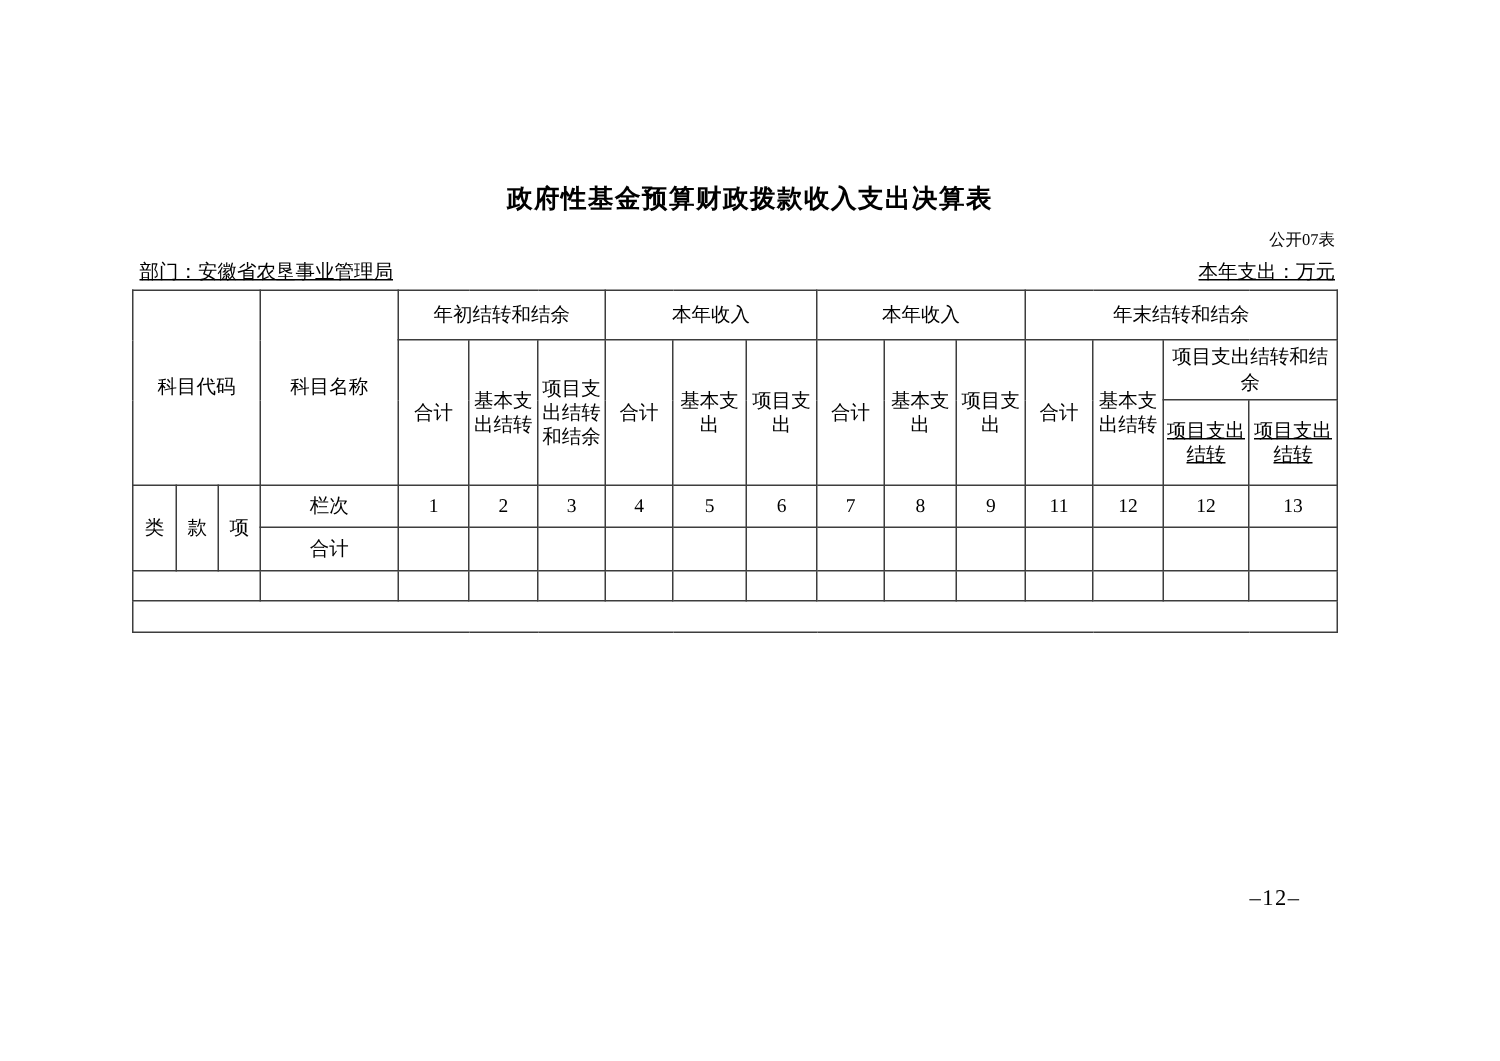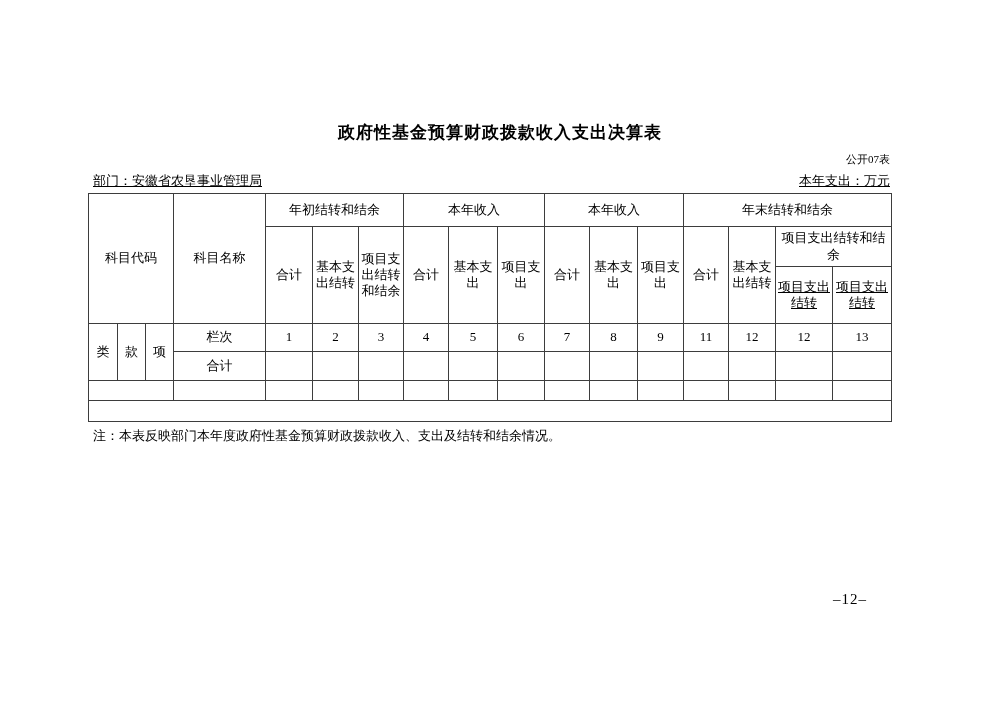--- a/index.html
+++ b/index.html
@@ -191,18 +191,17 @@
         <td></td>
         <td></td>
       </tr>
       <tr class="r7">
         <td colspan="17"></td>
       </tr>
     </tbody>
   </table>
 
   <div class="notes">
-    <div>注：本表反映部门本年度政府性基金预算财政拨款收入、支出及结转和结余情况。</div>
   </div>
 
   <div class="page-number">–12–</div>
 
 </div>
 
 </body></html>

